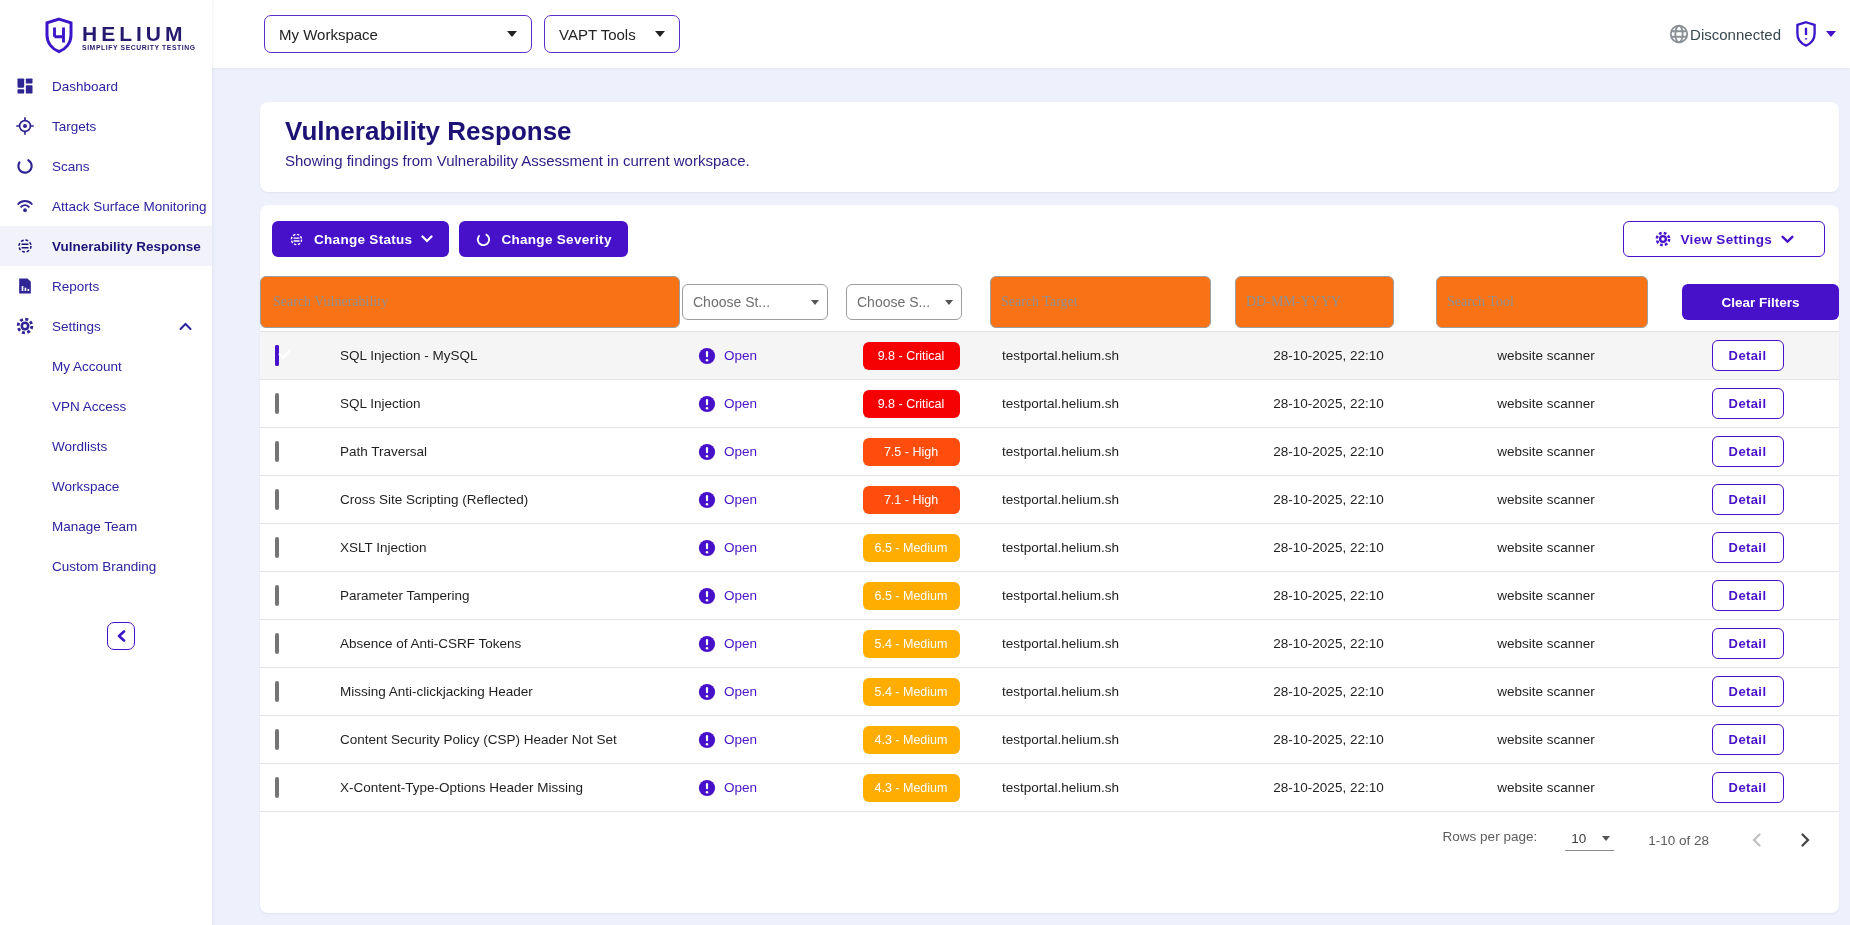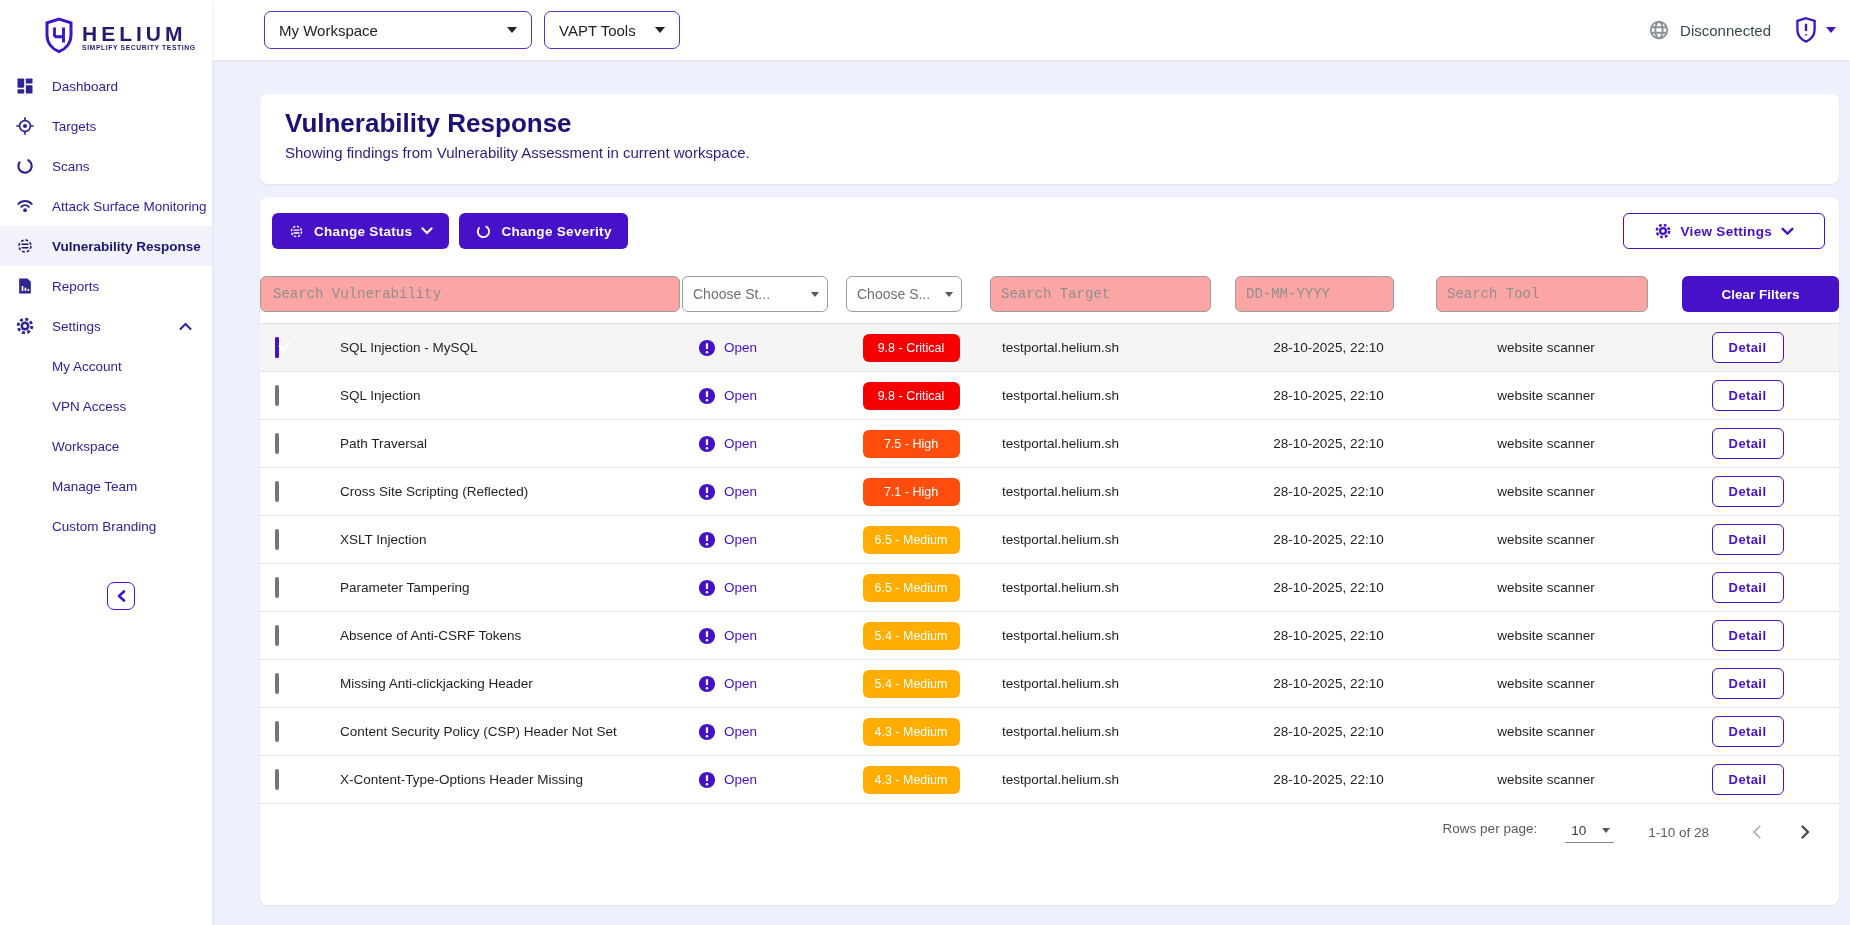--- a/index.html
+++ b/index.html
@@ -17,26 +17,26 @@
   .nav-item.active { background:#f2f2fb; }
   .nav-item.active .lbl { font-weight:700; color:#1d1478; }
   .nav-item svg { flex:0 0 20px; }
   .nav-sub { }
   .nav-subitem { height:40px; display:flex; align-items:center; padding-left:52px; font-size:13.5px; color:#2d23a0; cursor:pointer; }
   .nav-caret { margin-left:auto; margin-right:20px; color:#2d23a0; }
   .collapse-btn { margin:36px 0 0 107px; width:28px; height:28px; border:1.5px solid #4711c9; border-radius:7px; background:#fff; display:flex; align-items:center; justify-content:center; cursor:pointer; }
 
   
   .main { flex:1; display:flex; flex-direction:column; }
-  .topbar { height:60px; background:#fff; display:flex; align-items:center; padding:0 14px 0 52px; box-shadow:0 1px 3px rgba(80,80,140,.07); position:relative; z-index:2; }
+  .topbar { height:68px; background:#fff; display:flex; align-items:center; padding:0 14px 0 52px; box-shadow:0 1px 3px rgba(80,80,140,.07); position:relative; z-index:2; }
   .select-box { display:flex; align-items:center; justify-content:space-between; border:1.5px solid #5b2ecc; border-radius:7px; height:38px; padding:0 14px; background:#fff; cursor:pointer; font-size:15px; color:#222; }
   .ws-select { width:268px; margin-right:12px; }
   .tools-select { width:136px; gap:12px; }
   .tri-down { width:0; height:0; border-left:5.5px solid transparent; border-right:5.5px solid transparent; border-top:6.5px solid #222; }
-  .topbar-right { margin-left:auto; display:flex; align-items:center; gap:10px;text-align:right; }
+  .topbar-right { margin-left:auto; display:flex; align-items:center; gap:0;text-align:right; }
   .conn-label { font-size:15px; color:#37474f; margin-right:14px; }
   .user-menu { display:flex; align-items:center; gap:9px; cursor:pointer; }
   .tri-purple { width:0;height:0;border-left:5.5px solid transparent;border-right:5.5px solid transparent;border-top:6.5px solid #4711c9; }
 
   
   .content { flex:1; padding:34px 11px 0 48px; background:#eef1fb; }
   .card { background:#fff; border-radius:8px; box-shadow:0 1px 2px rgba(100,100,160,.10); }
   .head-card { height:90px; padding:14px 0 0 25px; margin-bottom:13px; }
   .page-title { font-size:26px; font-weight:700; color:#1c1175; }
   .page-sub { font-size:15px; color:#2b1d86; margin-top:5px; }
@@ -53,21 +53,21 @@
   .tgrid { display:grid; grid-template-columns:48px 372px 166px 130px 245px 215px 220px 1fr; align-items:center; }
   .thead { background:#dbeafc; height:43px; }
   .th { font-size:12.5px; font-weight:700; color:#1a1566; }
   .th.left { padding-left:32px; text-align:left; }
   .th.ctr { text-align:center; }
   .sort-arrow { color:#333; font-size:13px; font-weight:400; margin-left:4px; }
   .hdr-check { width:19px; height:19px; margin-left:15px; background:#5d6b77; border-radius:3px; display:flex; align-items:center; justify-content:center; cursor:pointer; }
   .hdr-check .bar { width:11px; height:2.5px; background:#fff; border-radius:1px; }
 
   .filters { height:59px; border-bottom:1px solid #e0e0e0; }
-  .fin { height:36px; border:1px solid #9e9e9e; border-radius:6px; font-size:14px; color:#222; padding:0 10px; background:#fca5a5; width:100%; font-family:Liberation Mono, monospace; }
+  .fin { height:52px; border:1px solid #9e9e9e; border-radius:6px; font-size:14px; color:#222; padding:0 10px; background:#f97316; width:100%; font-family:Liberation Serif, serif; }
   .fin::placeholder { color:#8f8f8f; opacity:1; }
   .fsel { display:flex; align-items:center; justify-content:space-between; height:36px; border:1px solid #9e9e9e; border-radius:6px; font-size:14px; color:#6f6f6f; padding:0 8px 0 10px; background:#fff; cursor:pointer; white-space:nowrap; overflow:hidden; }
   .fsel .tri-sm { width:0;height:0;border-left:4.5px solid transparent;border-right:4.5px solid transparent;border-top:5px solid #555; flex:0 0 auto; margin-left:2px;}
   .span2 { grid-column:1 / 3; padding:0 10px 0 12px; }
   .clear-btn { height:36px; margin:0 10px 0 12px; background:#4711c9; color:#ffffff; border:none; border-radius:6px; font-size:13.5px; font-weight:700; cursor:pointer; font-family:"Liberation Sans",sans-serif; }
 
   .tbody { }
   .row { height:48px; border-bottom:1px solid #e3e3e3; background:#fff; }
   .row.selected { background:#f5f5f5; }
   .cb { width:18px; height:18px; border:2px solid #757575; border-radius:3px; margin-left:15px; background:#fff; cursor:pointer; position:relative; }
@@ -170,20 +170,23 @@
               <path d="M1.5 7 L6.5 2 L11.5 7" fill="none" stroke="#2d23a0" stroke-width="2" stroke-linecap="round"></path>
             </svg>
         </span>
       </div>
       <div class="nav-sub">
         <div class="nav-subitem">
             <span>My Account</span>
           </div>
         <div class="nav-subitem">
             <span>VPN Access</span>
+          </div>
+        <div class="nav-subitem">
+            <span>Wordlists</span>
           </div>
         <div class="nav-subitem">
             <span>Workspace</span>
           </div>
         <div class="nav-subitem">
             <span>Manage Team</span>
           </div>
         <div class="nav-subitem">
             <span>Custom Branding</span>
           </div>

